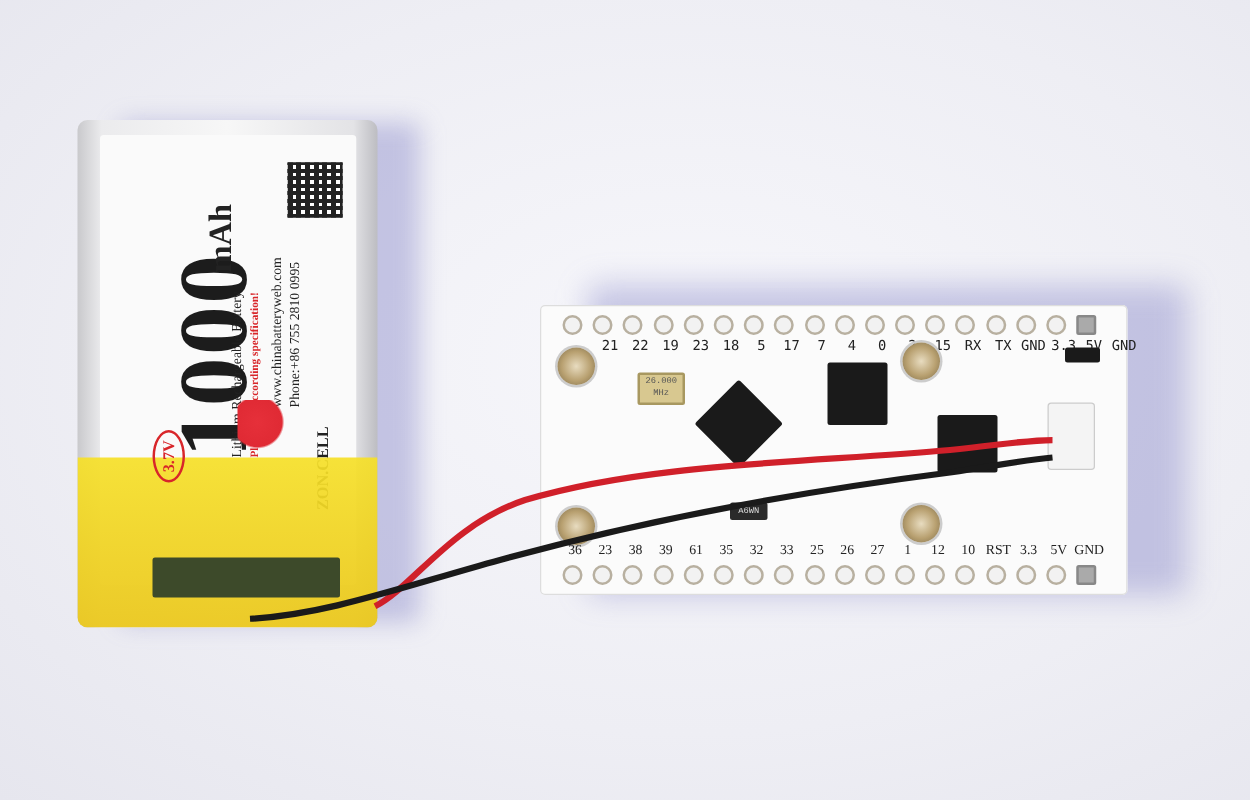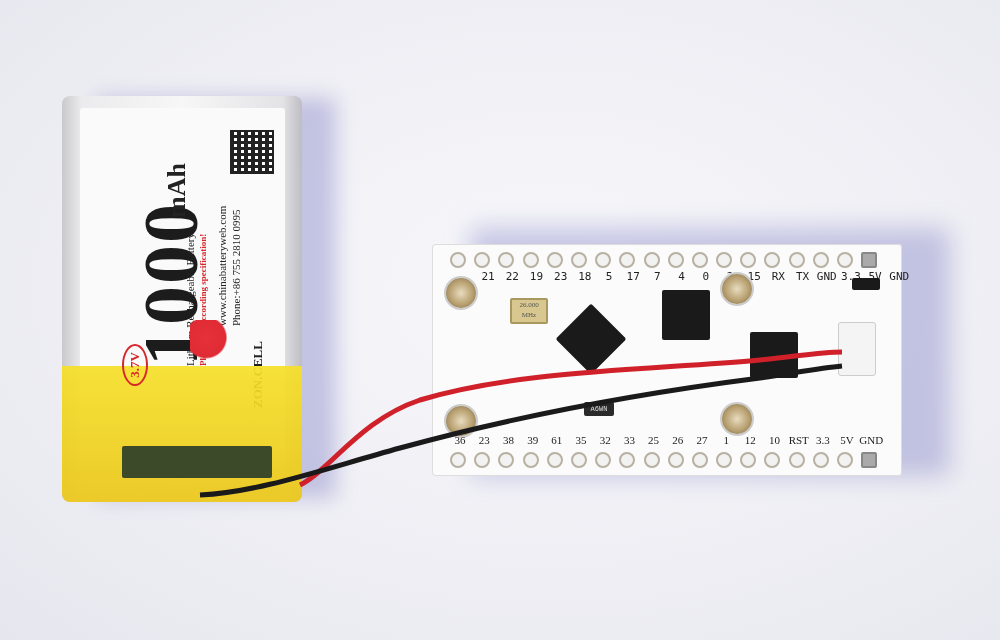--- a/index.html
+++ b/index.html
@@ -24,21 +24,21 @@
   .logo{position:absolute;width:40px;height:44px;background:radial-gradient(circle at 40% 40%,#e6303a 0%,#e02a34 55%,transparent 60%);}
   .board{position:absolute;left:432px;top:244px;width:470px;height:232px;background:#fbfbfb;border-radius:4px;
     box-shadow:inset 0 0 0 1px #ddd;}
   .pins{position:absolute;left:18px;display:flex;gap:8.2px;}
   .pin{width:16px;height:16px;border-radius:50%;border:2.5px solid #b8b0a0;background:#f2f2f2;box-sizing:border-box;}
   .pin.sq{border-radius:2px;background:#aaa;border-color:#888;}
   .pinlabels{position:absolute;left:16px;display:flex;font-family:"DejaVu Sans Mono", monospace;font-size:11px;color:#222;}
   .pinlabels span{width:24.2px;text-align:center;}
   .chip{position:absolute;background:#1a1a1a;border-radius:2px;}
   .screw{position:absolute;width:30px;height:30px;border-radius:50%;background:radial-gradient(circle,#e8dcc0 0%,#b8a070 55%,#7a6a48 100%);box-shadow:0 0 0 2px #ccc;}
-  .crystal{position:absolute;width:34px;height:22px;background:#d8c890;border:2px solid #a89860;border-radius:2px;font-size:7px;text-align:center;line-height:10px;color:#555;font-family:Liberation Serif, serif;}
+  .crystal{position:absolute;width:34px;height:22px;background:#d8c890;border:2px solid #a89860;border-radius:2px;font-size:7px;text-align:center;line-height:10px;color:#555;font-family:Liberation Mono, monospace;}
   .conn{position:absolute;width:36px;height:52px;background:#f4f4f4;border:1px solid #ccc;border-radius:3px;}
   svg.wires{position:absolute;left:0;top:0;}
 </style>
 </head>
 <body>
 
 <div class="shadow-batt"></div>
 <div class="shadow-board"></div>
 
 <div class="battery">

